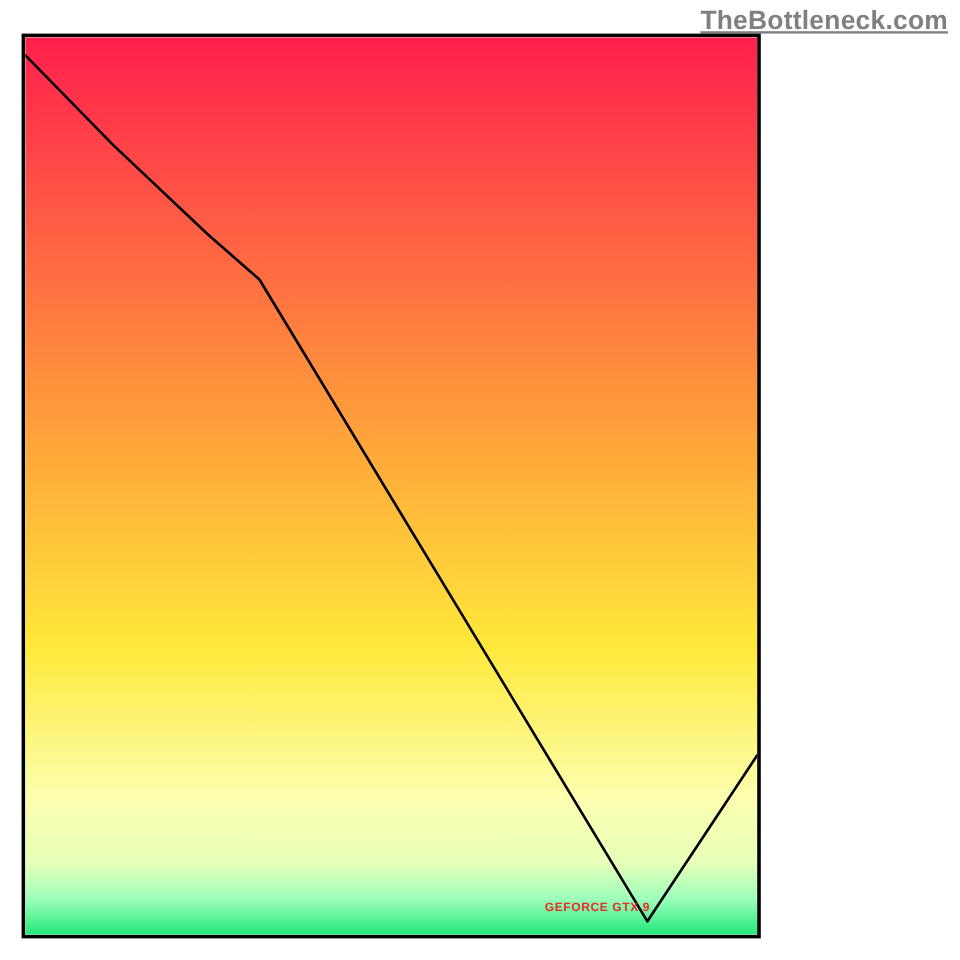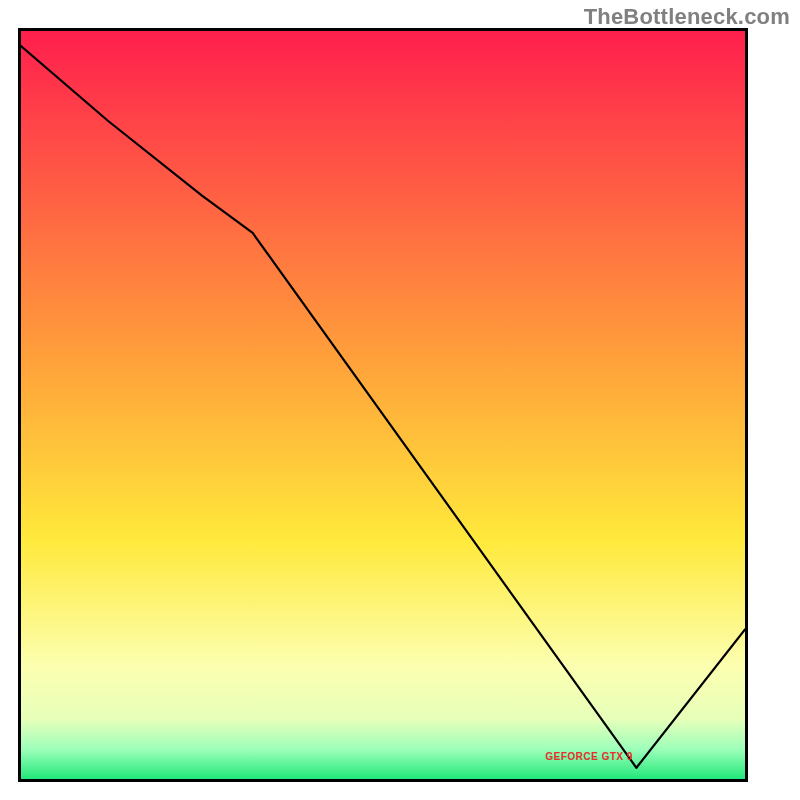--- a/index.html
+++ b/index.html
@@ -4,25 +4,26 @@
 <style>
   * { margin: 0; padding: 0; box-sizing: border-box; }
   html, body { width: 800px; height: 800px; overflow: hidden; background: #fff; }
   .wrap { position: relative; width: 800px; height: 800px; }
   .watermark {
     position: absolute;
     top: 4px; right: 10px;
     font: 600 22px Arial, Helvetica, sans-serif;
     color: #808080;
     letter-spacing: 0.2px;
+    text-decoration: underline;
   }
   .plot-frame {
     position: absolute;
     left: 18px; top: 28px;
-    width: 730px; height: 754px;
+    width: 616px; height: 754px;
     border: 3px solid #000;
     overflow: hidden;
   }
   .plot-bg {
     position: absolute;
     left: 0; top: 0; width: 100%; height: 100%;
   }
   svg.lines {
     position: absolute;
     left: 0; top: 0; width: 100%; height: 100%;

